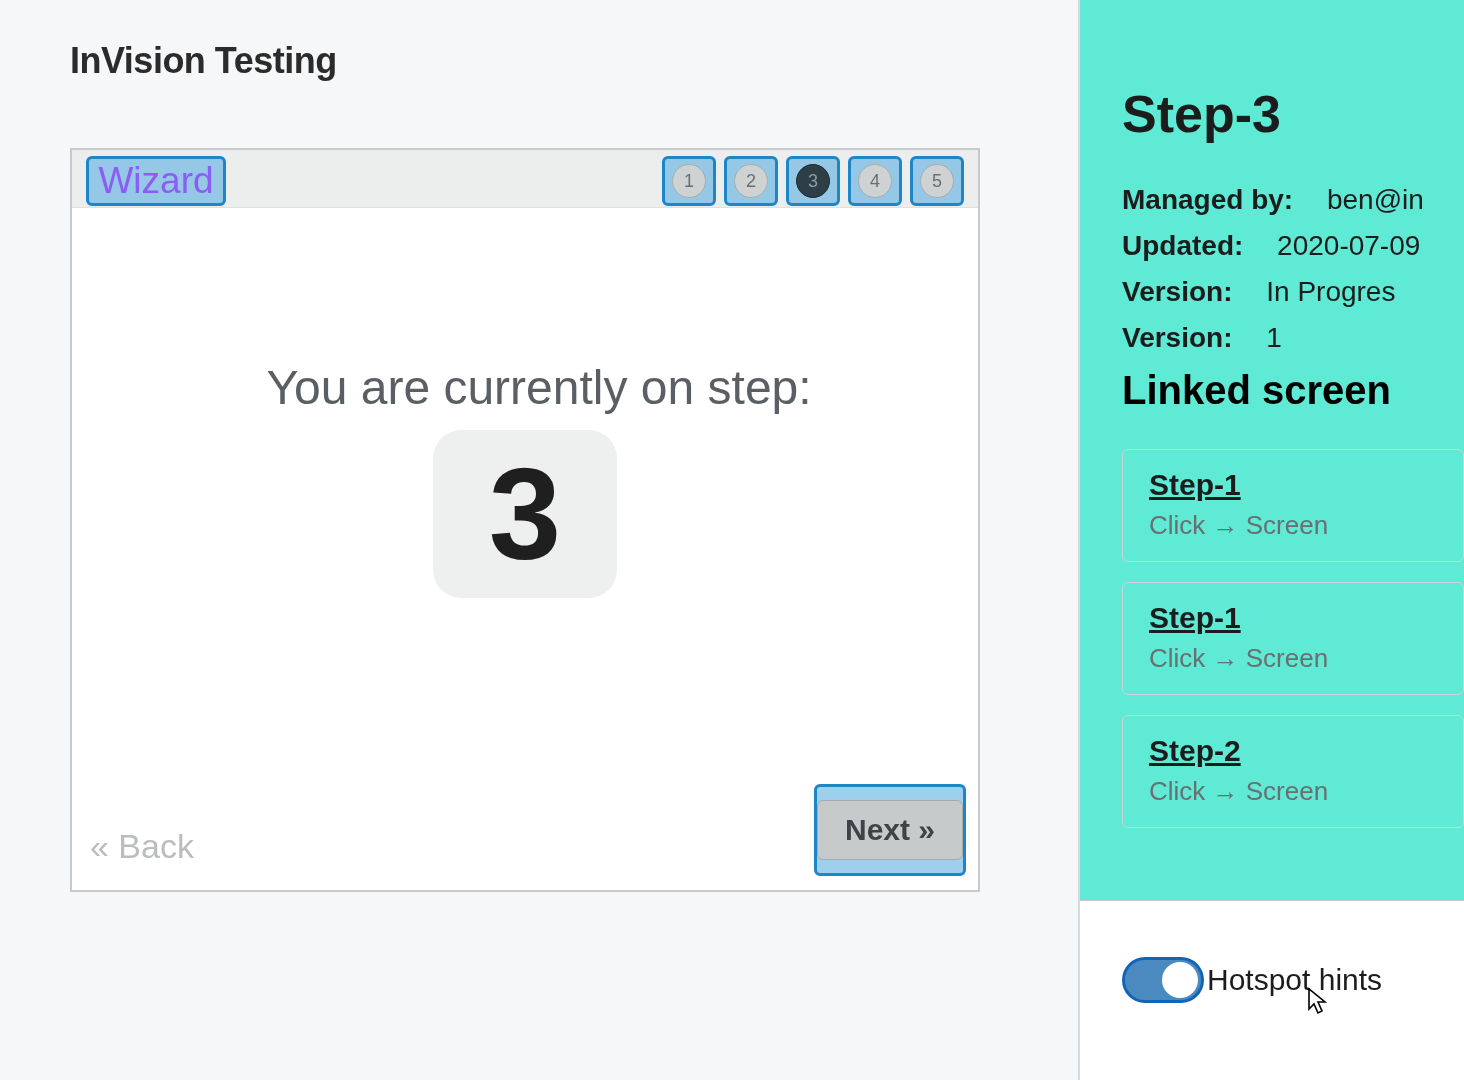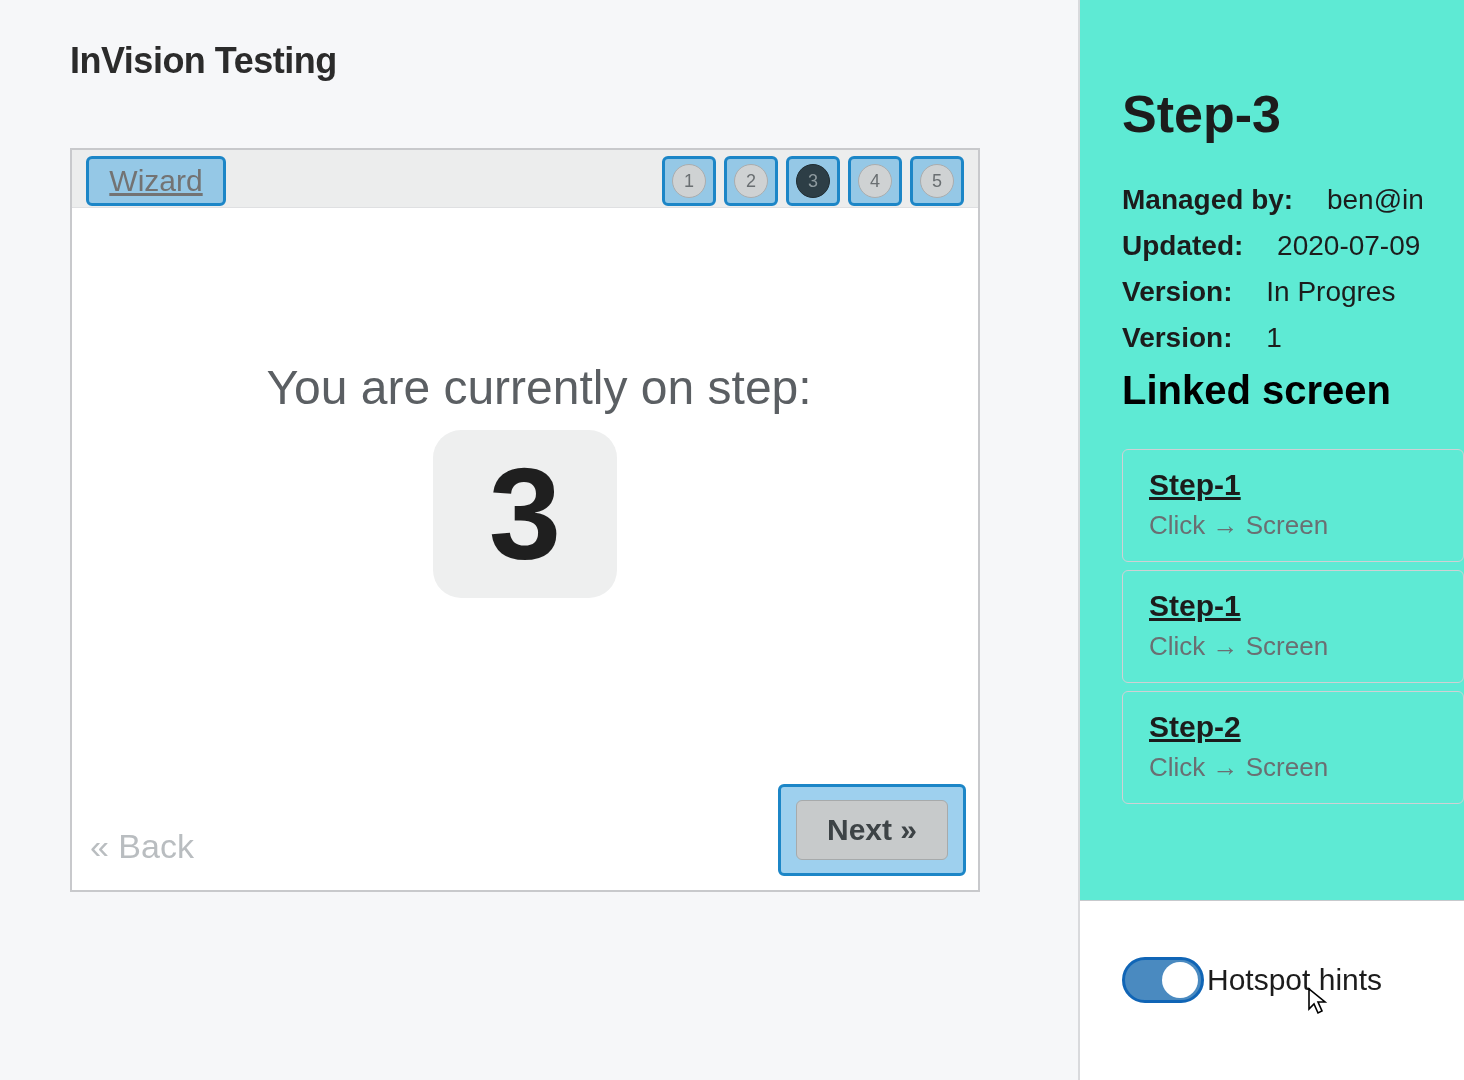--- a/index.html
+++ b/index.html
@@ -51,21 +51,21 @@
     display: flex;
     align-items: center;
     justify-content: center;
   }
 
   .wizard-hot {
     position: absolute;
     left: 14px; top: 6px;
     width: 140px; height: 50px;
   }
-  .wizard-label { font-size: 30px; color: #737373; text-decoration: underline; }
+  .wizard-label { font-size: 37px; color: #8b5cf6; }
 
   .stepdots {
     position: absolute;
     top: 6px; right: 14px;
     display: flex;
     gap: 8px;
   }
   .stepdot-hot {
     width: 54px; height: 50px;
   }
@@ -111,21 +111,21 @@
     position: absolute;
     left: 18px; bottom: 24px;
     font-size: 34px;
     color: #b9bdc0;
     background: transparent;
     border: none;
   }
   .next-hot {
     position: absolute;
     right: 12px; bottom: 14px;
-    width: 188px; height: 92px;
+    width: 152px; height: 92px;
   }
   .next-inner {
     width: 152px; height: 60px;
     background: #c7cacb;
     border: 1px solid #a7aaab;
     border-radius: 6px;
     display:flex;align-items:center;justify-content:center;
     font-size: 30px;
     font-weight: 600;
     color: #3d4346;
@@ -158,21 +158,21 @@
   .linked-title {
     font-size: 40px;
     font-weight: 800;
     white-space: nowrap;
   }
   .linked-list { margin-top: 36px; }
   .linked-card {
     border: 1.5px solid #cfd1d4;
     border-radius: 6px;
     padding: 18px 26px 20px 26px;
-    margin-bottom: 8px;
+    margin-bottom: 20px;
     min-height: 104px;
   }
   .linked-name {
     font-size: 30px;
     font-weight: 700;
     text-decoration: underline;
     color: #1c1c1c;
   }
   .linked-sub {
     margin-top: 8px;

